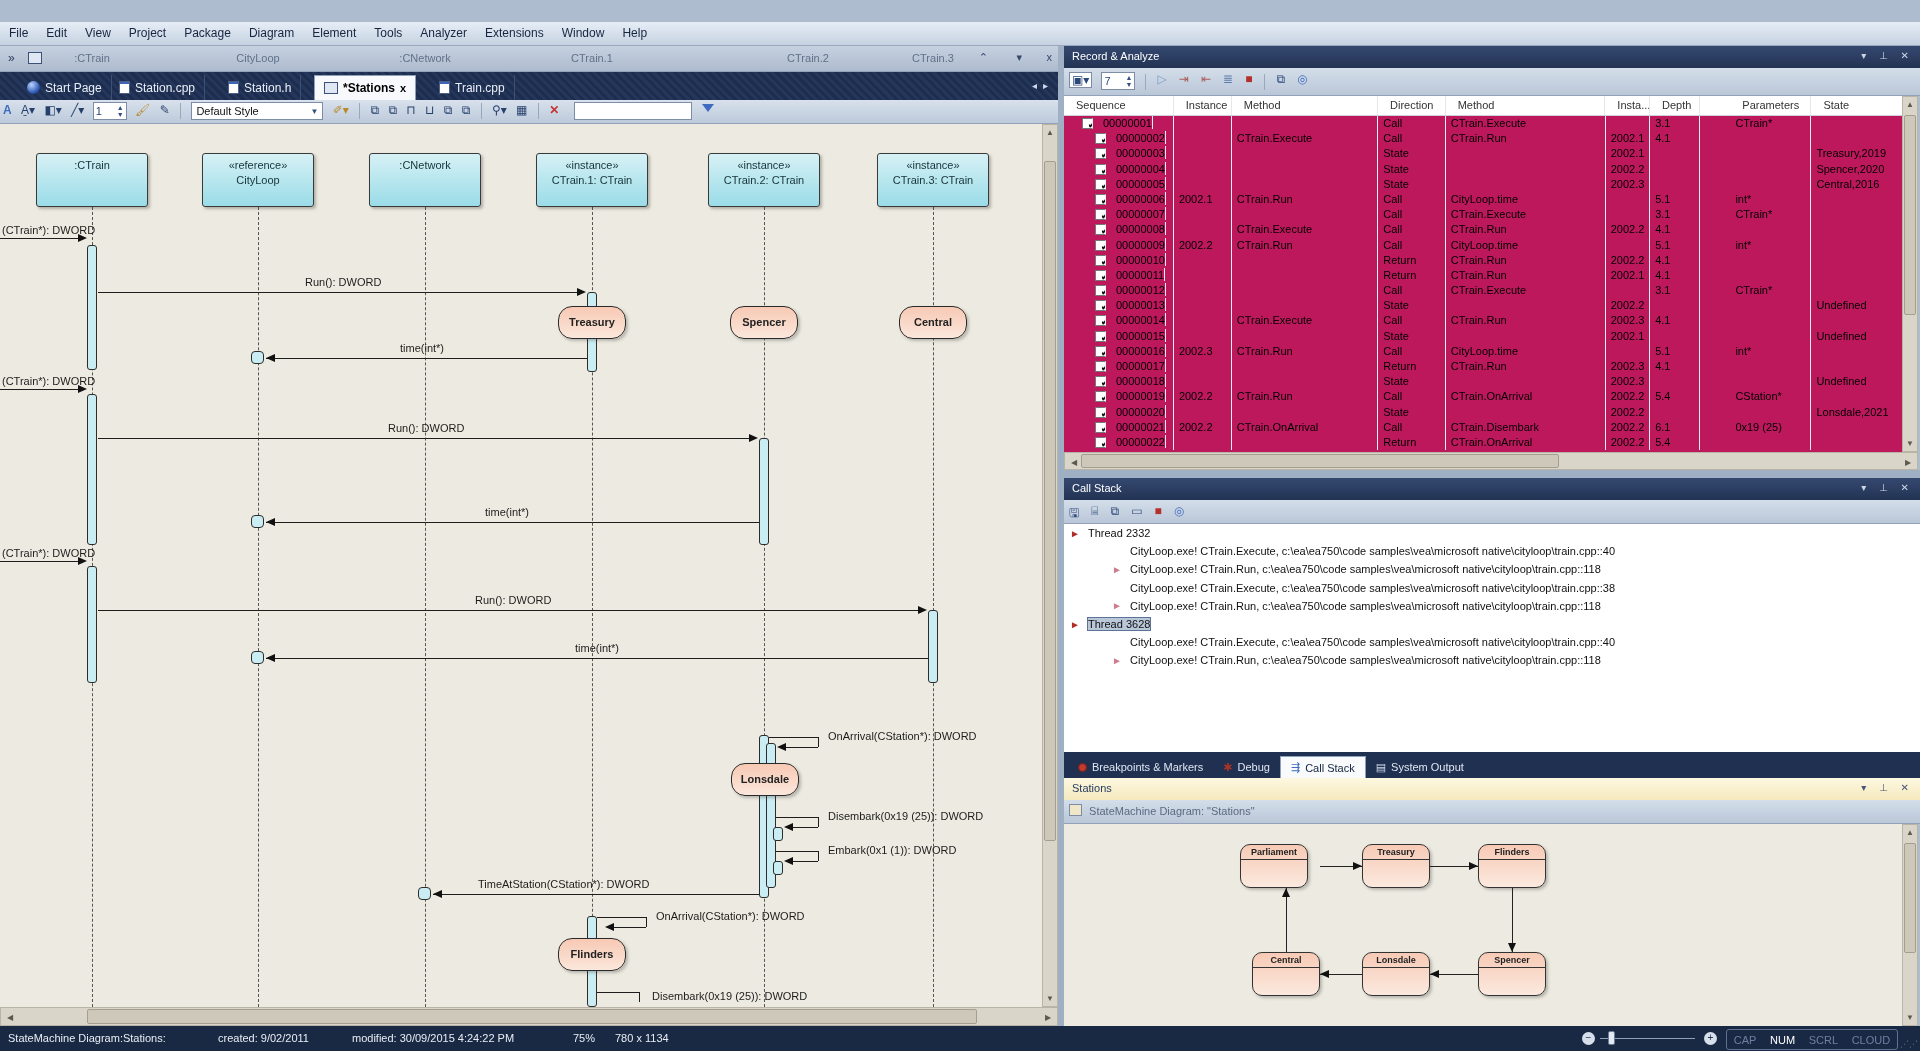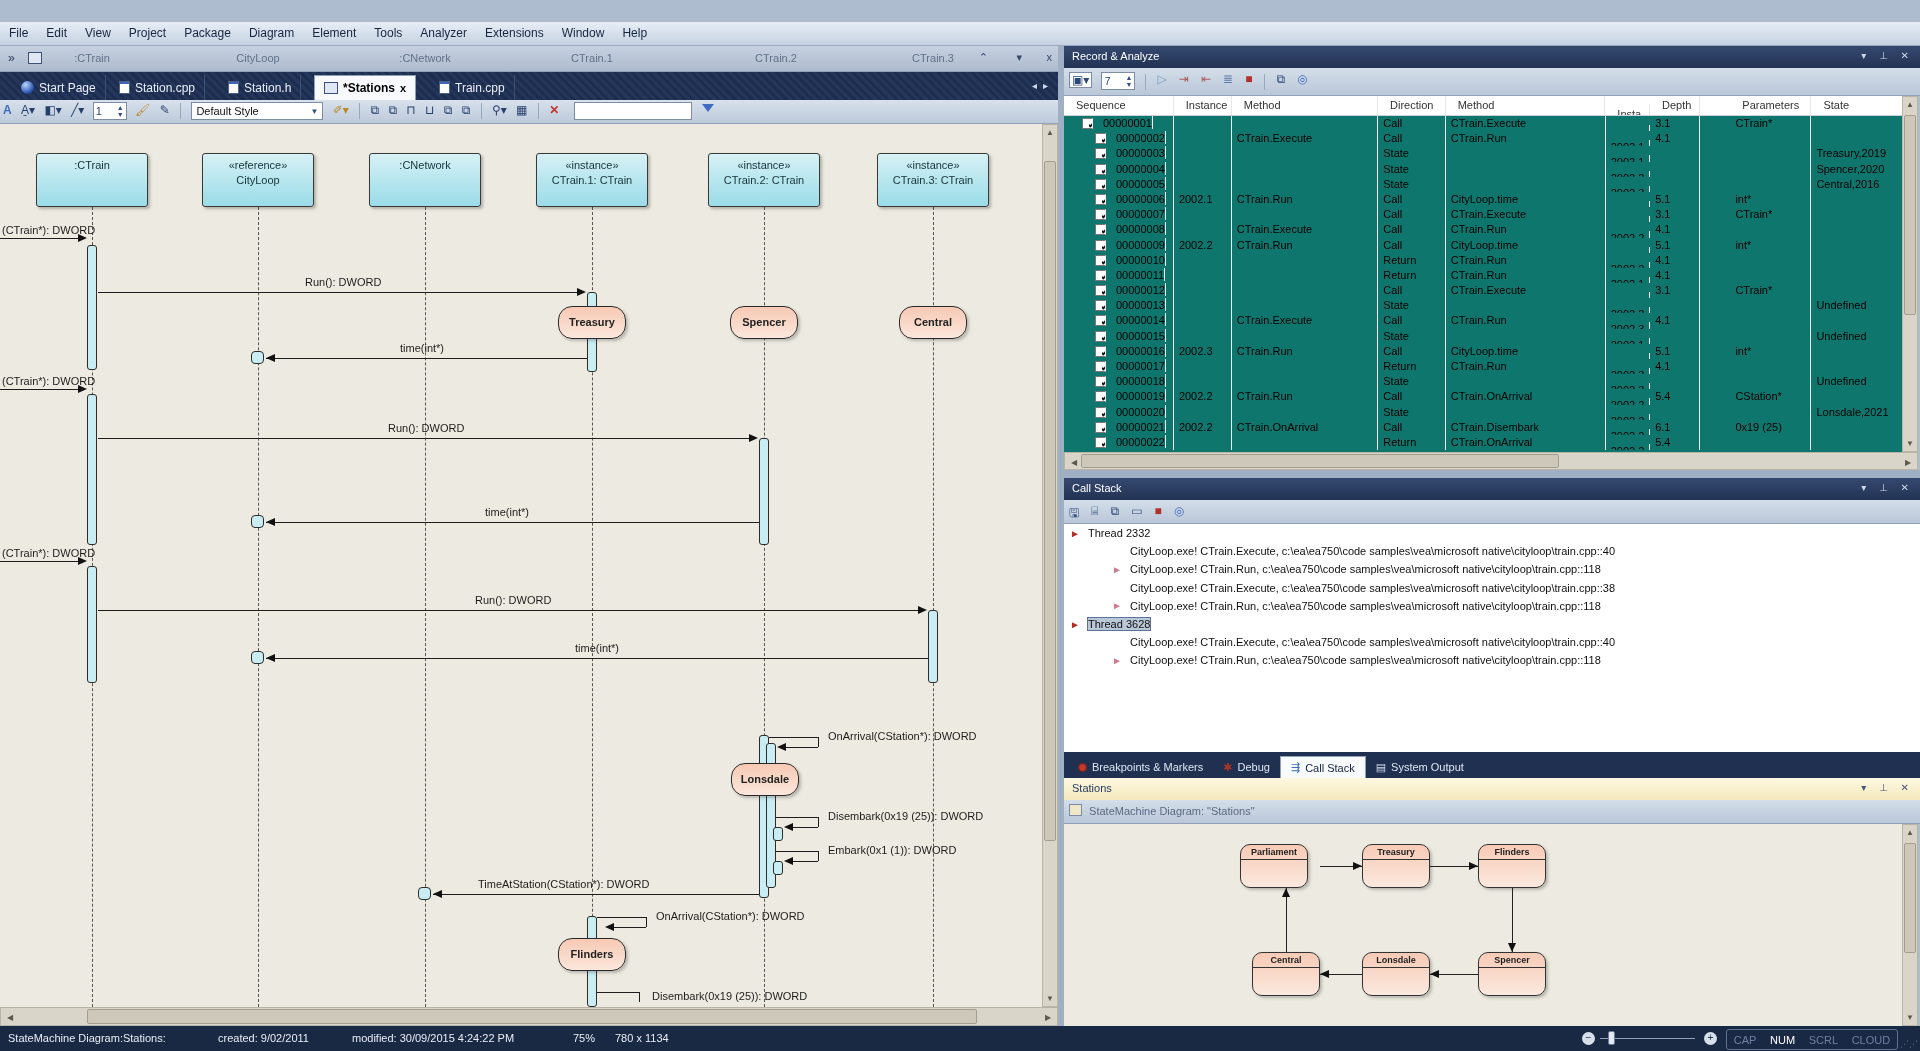--- a/index.html
+++ b/index.html
@@ -78,25 +78,25 @@
 
   
   .ptitle { position:absolute; height:22px; background:linear-gradient(#35486f,#223354); color:#fff; font-size:11px;
       padding:4px 0 0 8px; }
   .ptitle .pctl { position:absolute; right:6px; top:4px; font-size:10px; color:#cdd6e6; letter-spacing:5px; }
   .ptoolbar { position:absolute; background:linear-gradient(#d4deea,#bac7d8); border-bottom:1px solid #93a2b8; font-size:11px; color:#2c477a; }
   .pt-ico { display:inline-block; margin:4px 4px 0 5px; font-size:12px; vertical-align:top; }
 
   .ra-head { position:absolute; background:#fff; border-bottom:1px solid #cdd2da; display:flex; font-size:11px; color:#333; }
   .ra-head span { padding:3px 0 0 12px; border-right:1px solid #e7e7e7; overflow:hidden; white-space:nowrap; }
-  .ra-body { position:absolute; background:#0f766e; overflow:hidden; }
+  .ra-body { position:absolute; background:#be185d; overflow:hidden; }
   .ra-row { display:flex; height:15.2px; font-size:11px; color:#000; }
   .ra-row span { padding:1px 0 0 5px; border-right:1px solid #efefef; overflow:hidden; white-space:nowrap; }
   .c1{width:114px;} .c2{width:60px;} .c3{width:152px;} .c4{width:70px;} .c5{width:166px;}
-  .c6{width:46px;margin-top:9px;} .c7{width:52px;} .c8{width:84px;margin-left:30px;} .c9{width:94px; border-right:none!important;}
+  .c6{width:46px;} .c7{width:52px;} .c8{width:84px;margin-left:30px;} .c9{width:94px; border-right:none!important;}
   .expbox { display:inline-block; width:9px; height:9px; border:1px solid #888; background:#fff; font-size:9px; line-height:7px;
       text-align:center; color:#333; margin:1px 4px 0 0; vertical-align:top; visibility:hidden; }
   .ra-row:not([data-exp]) .expbox { width:22px; border-color:transparent; }
   .cbx { display:inline-block; width:11px; height:11px; border:1px solid #777; background:#fff; font-size:9px; line-height:10px;
       font-weight:bold; text-align:center; color:#111; margin:1px 5px 0 0; vertical-align:top; }
 
   .cs-body { position:absolute; background:#fff; overflow:hidden; font-size:11px; color:#101010; }
   .cs-row { display:flex; align-items:center; height:18.2px; padding-left:6px; white-space:nowrap; }
   .cs-row[data-ind="1"] { padding-left:48px; }
   .cs-ico { width:14px; font-size:10px; margin-right:4px; }
@@ -146,29 +146,29 @@
     <span class="menu-item">File</span><span class="menu-item">Edit</span><span class="menu-item">View</span><span class="menu-item">Project</span><span class="menu-item">Package</span><span class="menu-item">Diagram</span><span class="menu-item">Element</span><span class="menu-item">Tools</span><span class="menu-item">Analyzer</span><span class="menu-item">Extensions</span><span class="menu-item">Window</span><span class="menu-item">Help</span>
   </div>
 
   <div class="wbstrip">
     <span class="chev">»</span>
     <span class="wb-icon"></span>
     <span class="wb-label" style="left:92px;">:CTrain</span>
     <span class="wb-label" style="left:258px;">CityLoop</span>
     <span class="wb-label" style="left:425px;">:CNetwork</span>
     <span class="wb-label" style="left:592px;">CTrain.1</span>
-    <span class="wb-label" style="left:776px;">CTrain.2</span>
+    <span class="wb-label" style="left:808px;">CTrain.2</span>
     <span class="wb-label" style="left:933px;">CTrain.3</span>
     <span class="wb-ctl" style="right:932px;">⌃</span>
     <span class="wb-ctl" style="right:898px;">▾</span>
     <span class="wb-ctl" style="right:868px;">x</span>
   </div>
 
   <div class="doctabs">
-    <div class="dtab" style="left:12px;">
+    <div class="dtab" style="left:18px;">
       <span class="gicon"></span>
       <span>Start Page</span>
     </div>
     <div class="dtab" style="left:110px;">
       <span class="ficon"></span>
       <span>Station.cpp</span>
     </div>
     <div class="dtab" style="left:219px;">
       <span class="ficon"></span>
       <span>Station.h</span>

